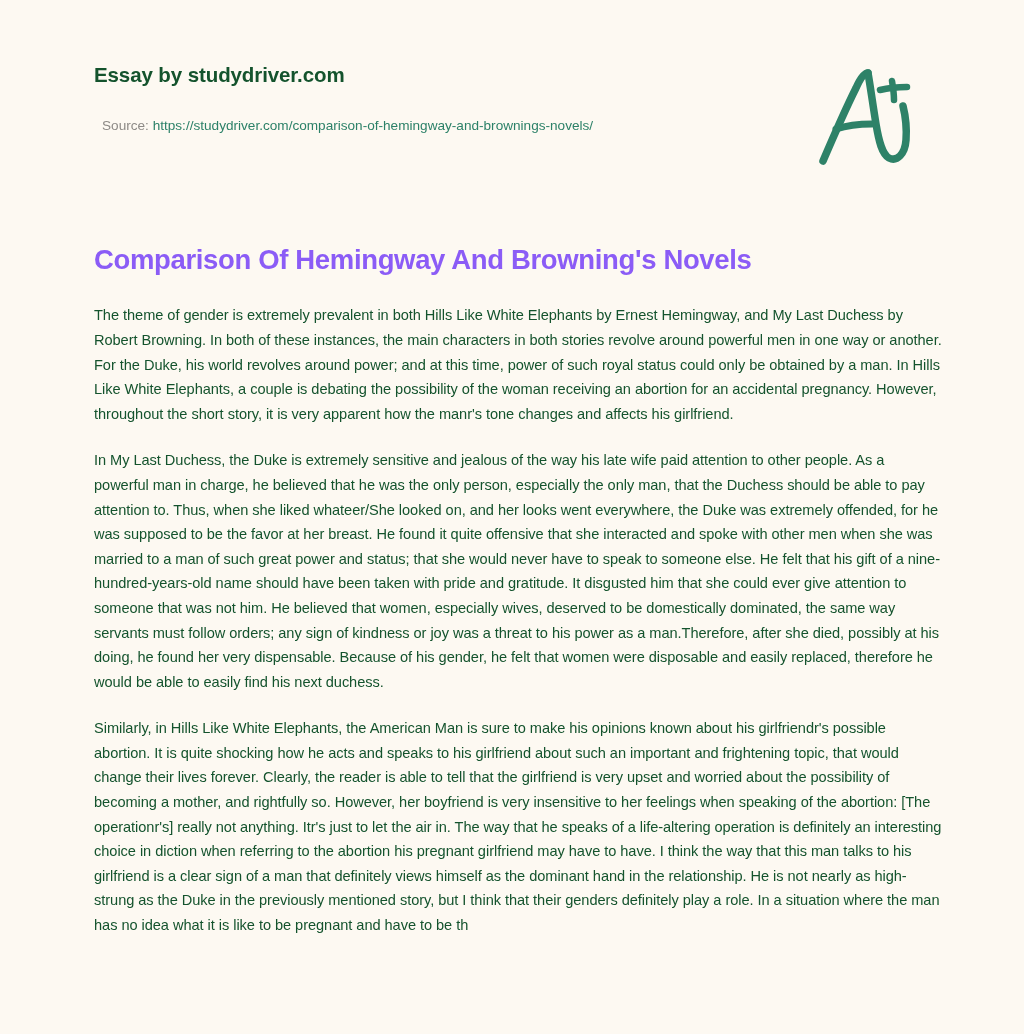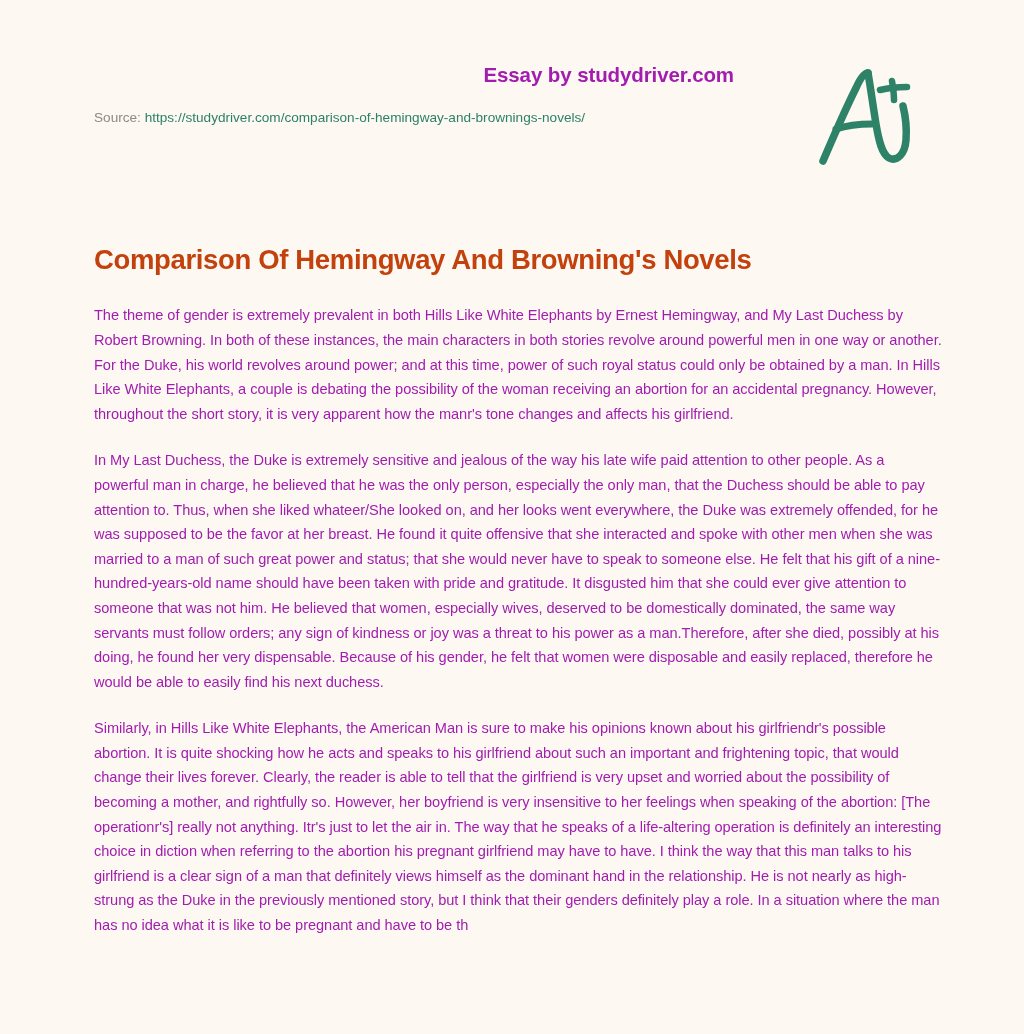--- a/index.html
+++ b/index.html
@@ -36,29 +36,28 @@
     position: absolute;
     left: 94px;
     top: 63px;
     width: 640px;
   }
 
   .byline {
     font-family: "Liberation Sans", sans-serif;
     font-size: 20.5px;
     font-weight: bold;
-    color: #a21caf;
+    color: #14532d;
     letter-spacing: -0.1px;
     line-height: 1.2;
     margin: 0;
-    text-align: right;
   }
 
   .source-line {
-    margin: 0;
+    margin: 8px;
     padding-top: 21px;
     font-size: 13.6px;
     color: #8d8a86;
     line-height: 1.3;
     white-space: nowrap;
   }
 
   .source-label {
     color: #8d8a86;
   }
@@ -88,36 +87,36 @@
     left: 94px;
     top: 243px;
     width: 849px;
   }
 
   .article-title {
     margin: 0;
     font-family: "Liberation Sans", sans-serif;
     font-size: 27.5px;
     font-weight: bold;
-    color: #c2410c;
+    color: #8b5cf6;
     letter-spacing: -0.35px;
     line-height: 1.25;
   }
 
   .article-body {
     margin: 0;
     padding-top: 26px;
   }
 
   .article-body p {
     margin: 0 0 22px 0;
     font-family: "Liberation Sans", sans-serif;
     font-size: 14.6px;
     line-height: 24.6px;
-    color: #a21caf;
+    color: #14532d;
     text-align: left;
     letter-spacing: -0.05px;
   }
 
   .article-body p:last-child {
     margin-bottom: 14px;
   }
 </style>
 </head>
 <body>

